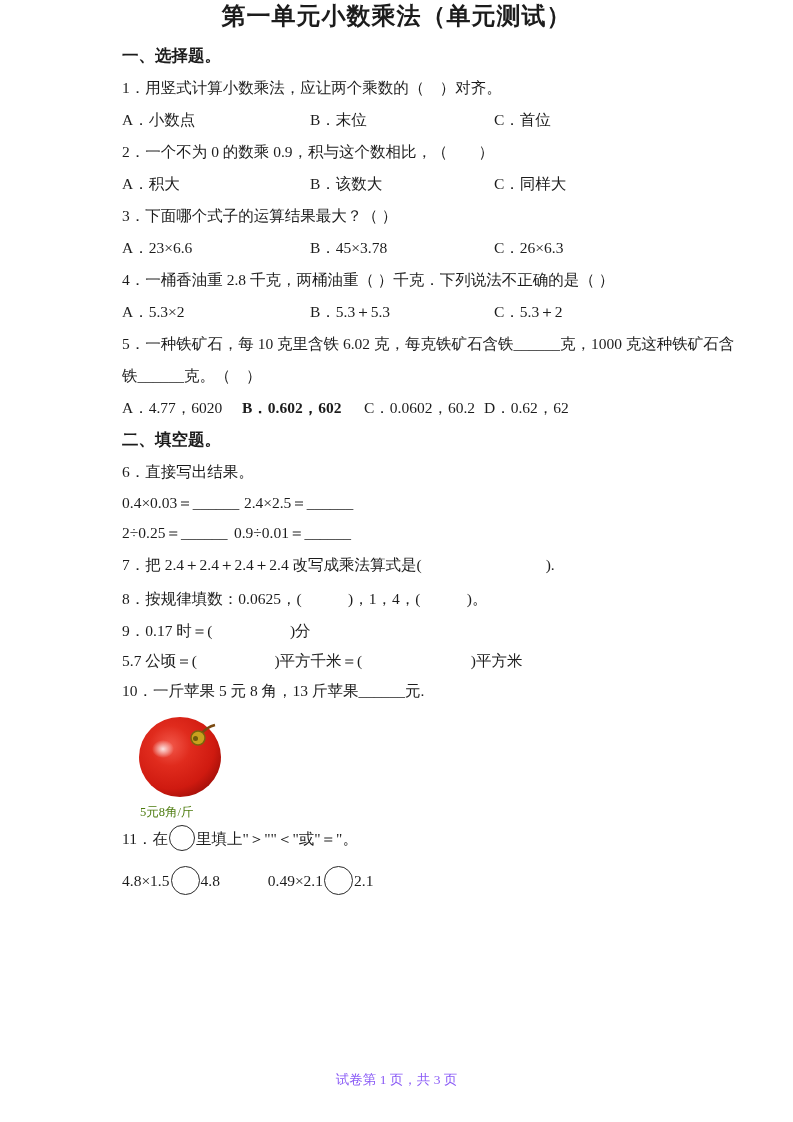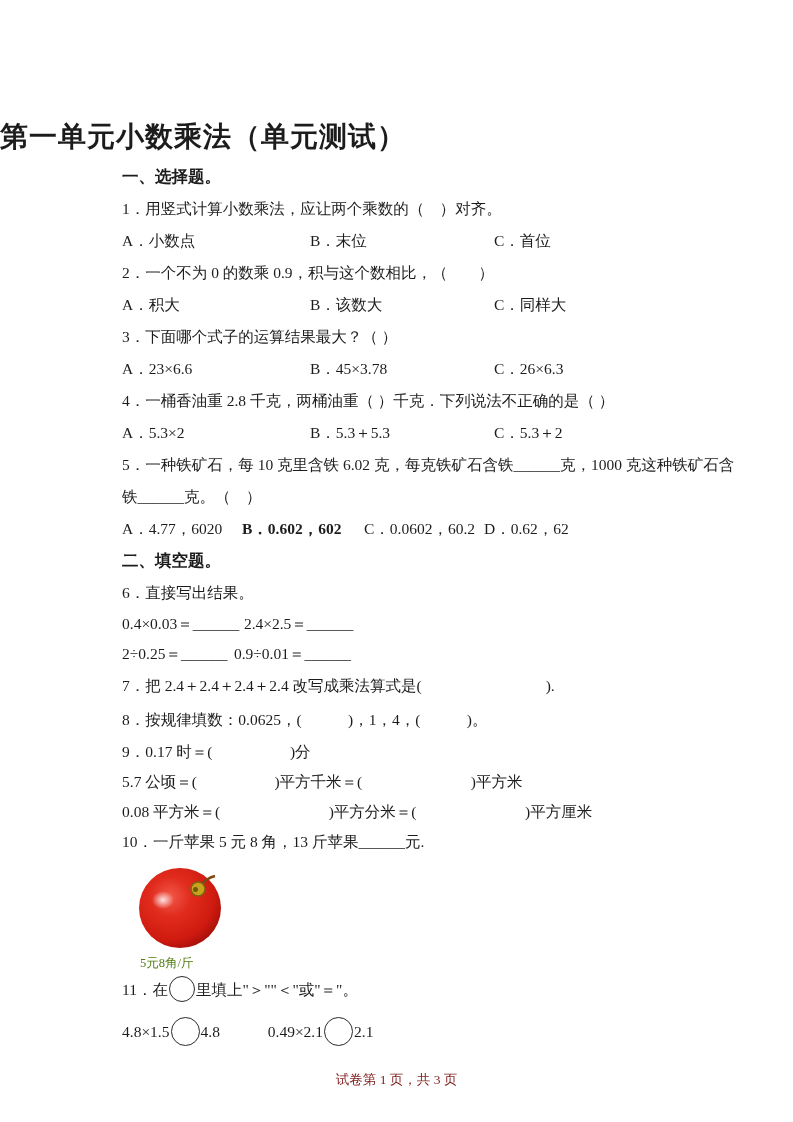--- a/index.html
+++ b/index.html
@@ -8,23 +8,22 @@
     background: #ffffff;
     position: relative;
     margin: 0 auto;
     overflow: hidden;
     font-family: "Liberation Serif", "DejaVu Serif", serif;
     color: #1c1c1c;
     box-sizing: border-box;
   }
   .title {
     margin: 0;
-    padding-top: 121px;
-    text-align: left;
-    font-size: 28px;
+    text-align: center;
+    font-size: 24px;
     font-weight: 700;
     line-height: 32px;
     letter-spacing: 1px;
   }
   .content {
     padding: 8px 100px 0 86px;
     font-size: 15.5px;
     margin-left: 36px;
   }
   .sec-heading {
@@ -64,21 +63,21 @@
   }
   .circle.sm { width: 26px; height: 26px; }
   .q11line { height: 38px; line-height: 38px; white-space: nowrap; }
   .cmprow { height: 42px; line-height: 42px; white-space: nowrap; margin-top: 2px; }
   .cmpgroup.second { margin-left: 44px; }
   .footer {
     position: absolute;
     left: 0; right: 0; top: 1071px;
     text-align: center;
     font-size: 13.5px;
-    color: #7f1d1d;
+    color: #8b5cf6;
   }
 </style>
 </head>
 <body>
 
 <div class="page">
 
   <h1 class="title">第一单元小数乘法（单元测试）</h1>
 
   <div class="content">
@@ -131,21 +130,20 @@
     </div>
     <div class="lnc">
       <span class="calc2a">2÷0.25＝______</span>
       <span>0.9÷0.01＝______</span>
     </div>
 
     <div class="lnf">7．把 2.4＋2.4＋2.4＋2.4 改写成乘法算式是(　　　　　　　　).</div>
     <div class="lnf">8．按规律填数：0.0625，(　　　)，1，4，(　　　)。</div>
     <div class="lnc">9．0.17 时＝(　　　　　)分</div>
     <div class="lnc">5.7 公顷＝(　　　　　)平方千米＝(　　　　　　　)平方米</div>
-    <div class="lnc">0.08 平方米＝(　　　　　　　)平方分米＝(　　　　　　　)平方厘米</div>
 
     <div class="lnc">10．一斤苹果 5 元 8 角，13 斤苹果______元.</div>
 
     <div class="figure">
       <svg width="88" height="86" viewBox="0 0 88 86" aria-hidden="true">
         <defs>
           <radialGradient id="apbody" cx="38%" cy="36%" r="72%">
             <stop offset="0%" stop-color="#f2584a"></stop>
             <stop offset="35%" stop-color="#e02b1d"></stop>
             <stop offset="75%" stop-color="#cf1a10"></stop>

